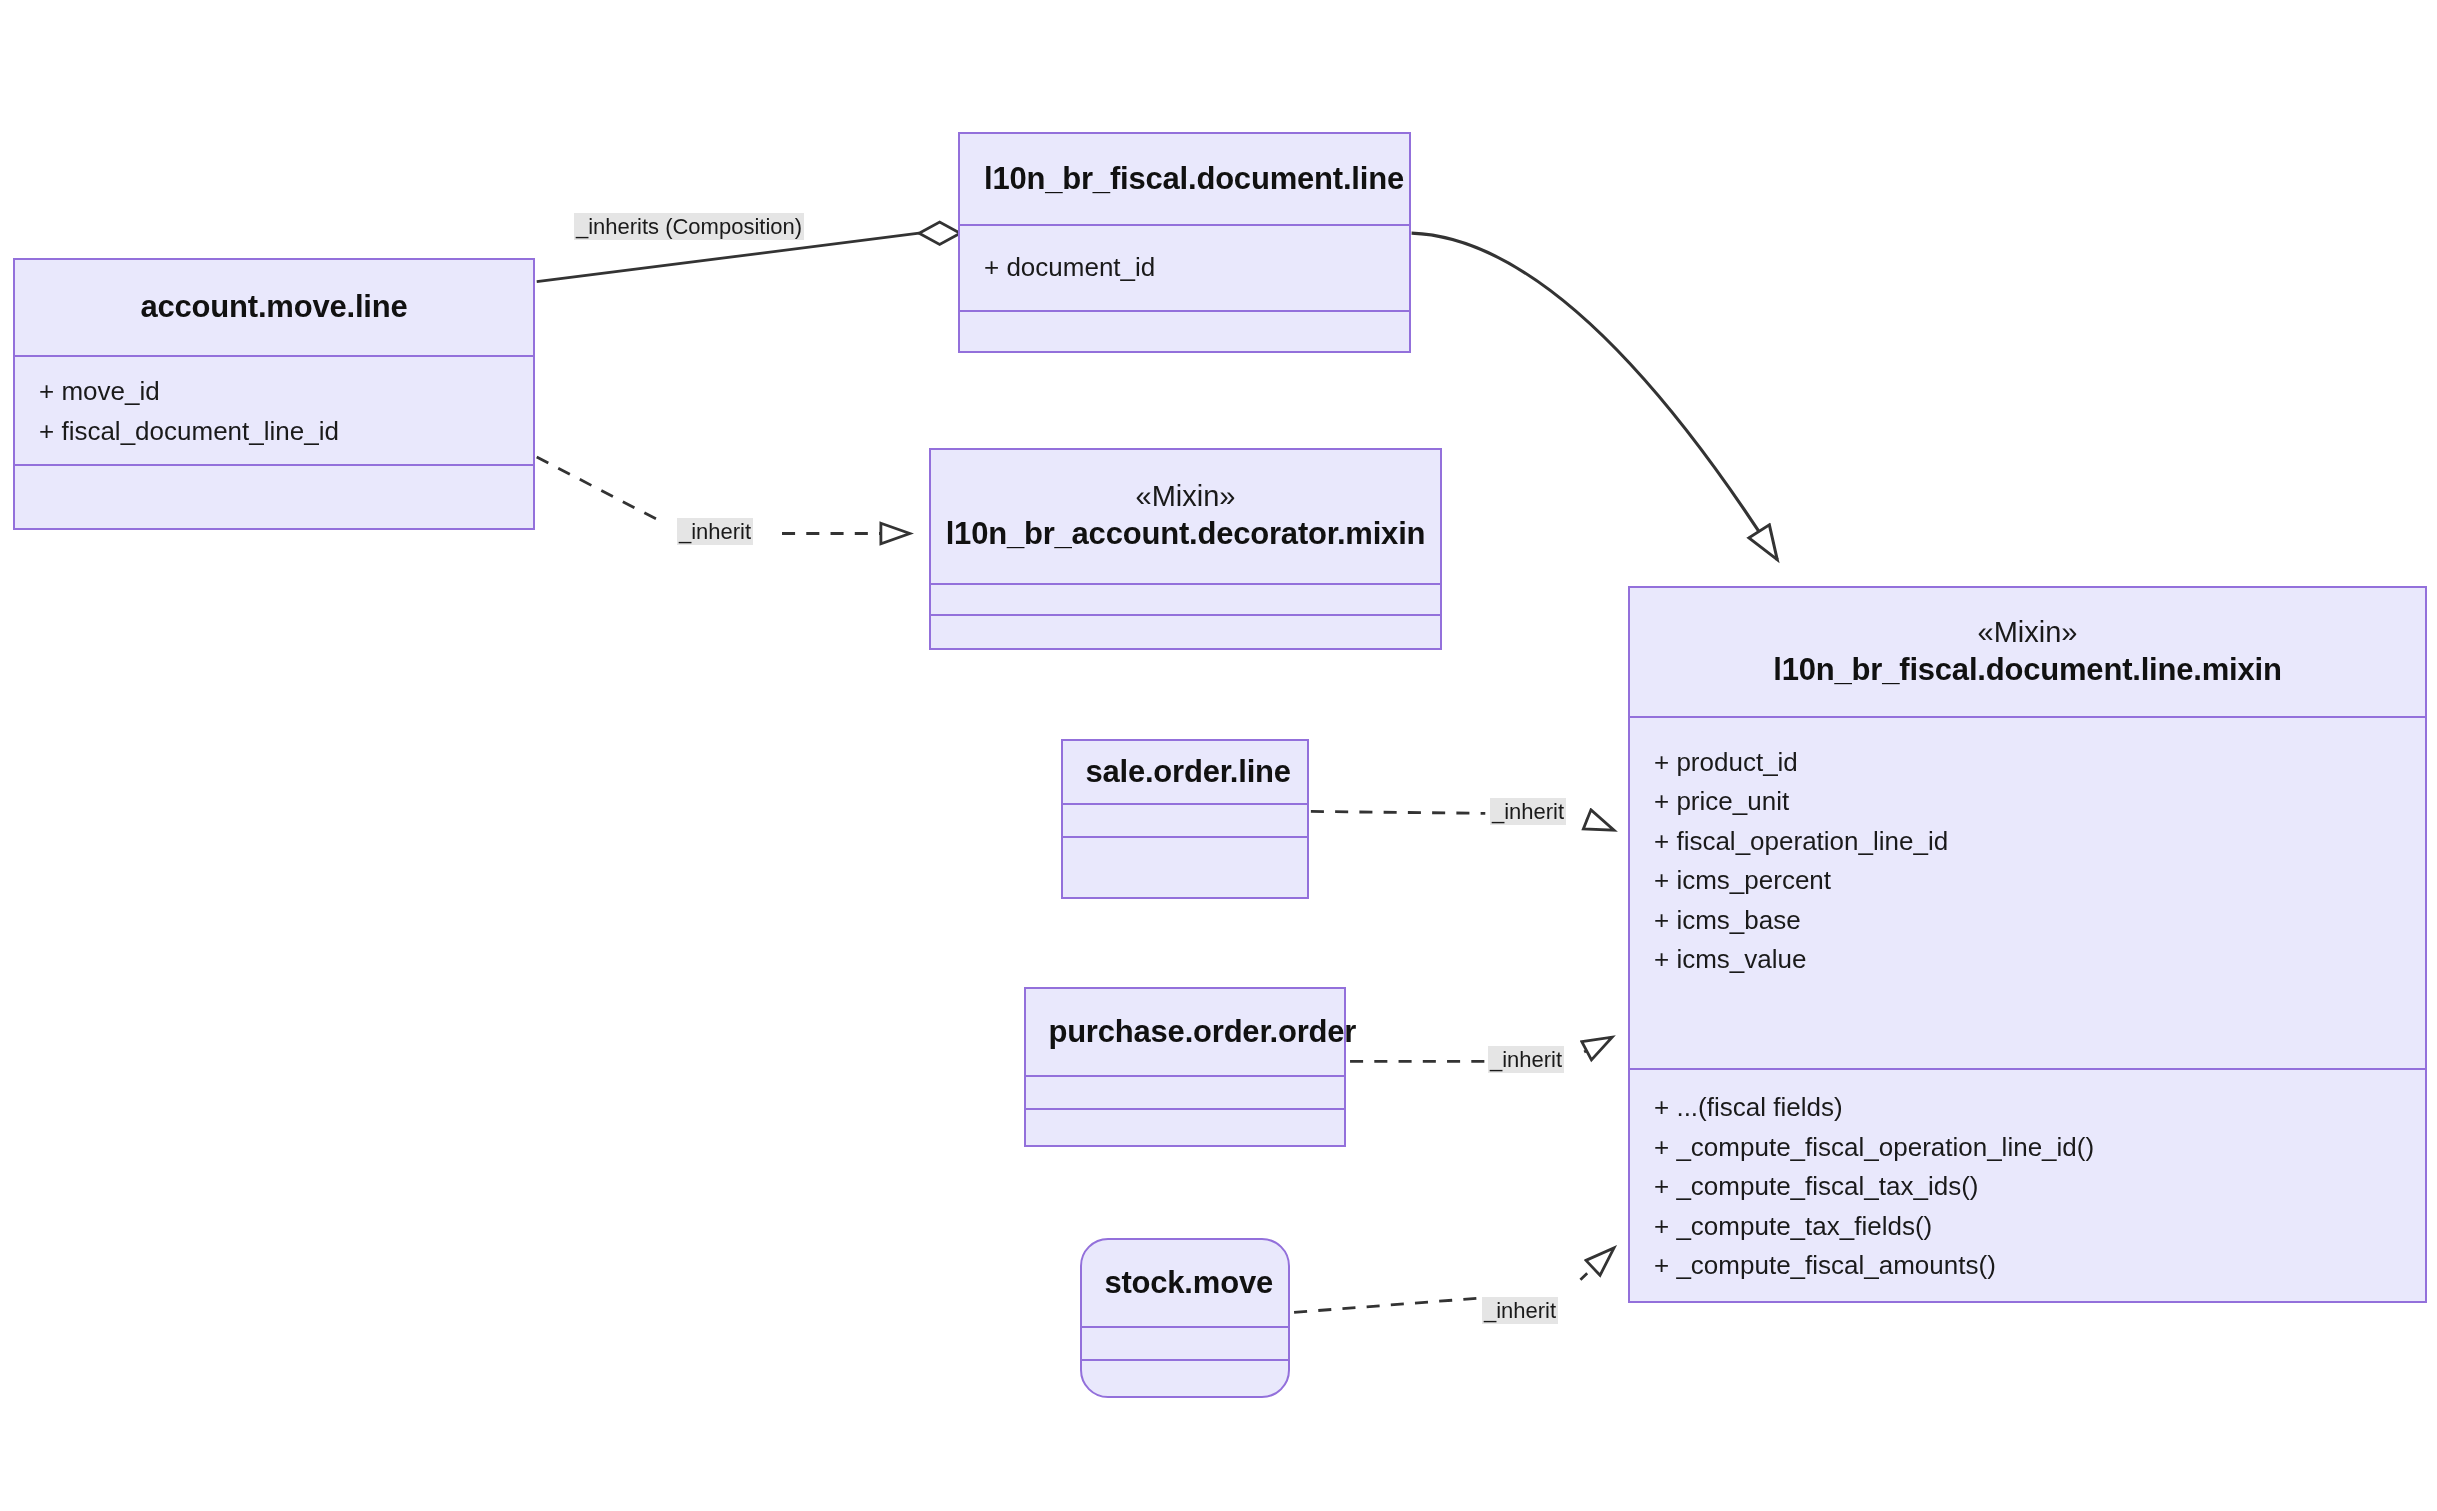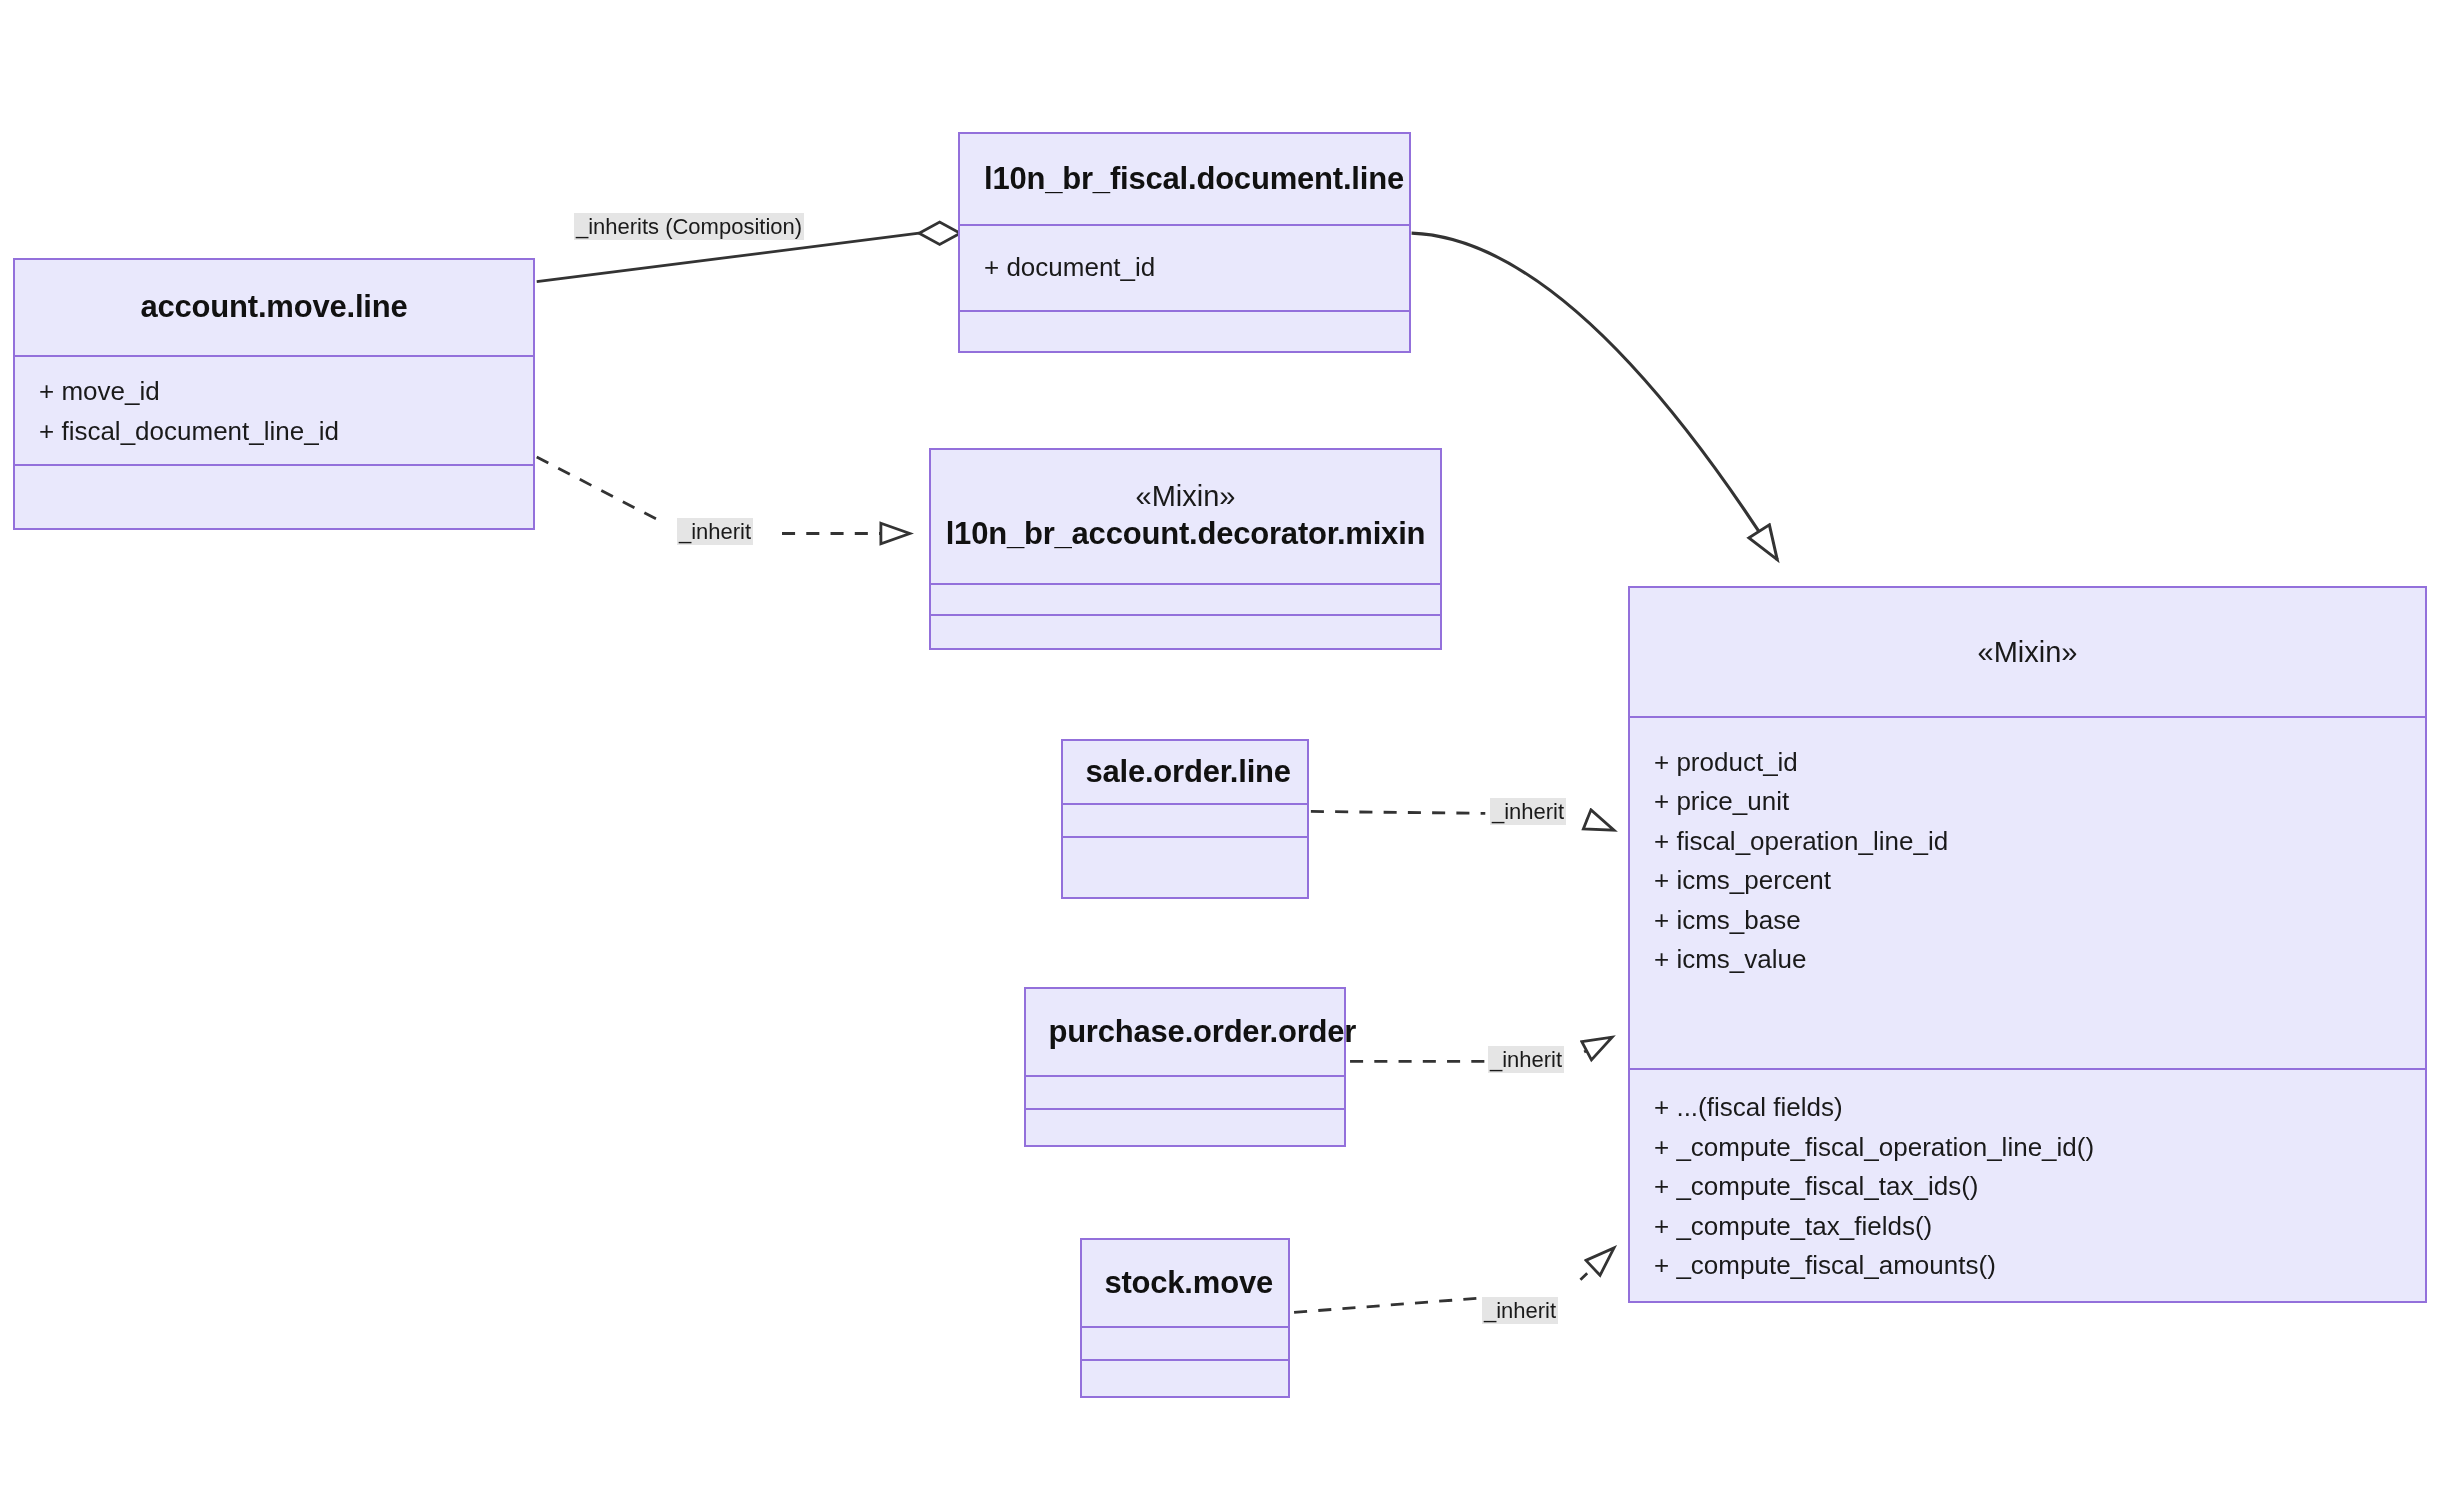--- a/index.html
+++ b/index.html
@@ -151,31 +151,32 @@
   </div>
 
   <div class="uml-class" style="left:1024px;top:979px;width:322px;height:160px;">
     <div class="compartment c-head" style="height:86px;align-items:flex-start;padding-left:22.4px;">
       <div class="cls-name">purchase.order.order</div>
     </div>
     <div class="compartment empty-comp" style="height:33px;"></div>
     <div class="compartment empty-comp" style="flex:1;"></div>
   </div>
 
-  <div class="uml-class" style="left:1080px;top:1230px;width:210px;height:160px;">
+  <div class="uml-class" style="left:1080px;top:1230px;width:210px;height:160px;border-radius:28px;">
     <div class="compartment c-head" style="height:86px;align-items:flex-start;padding-left:22.4px;">
       <div class="cls-name">stock.move</div>
     </div>
     <div class="compartment empty-comp" style="height:33px;"></div>
     <div class="compartment empty-comp" style="flex:1;"></div>
   </div>
 
   <div class="uml-class" style="left:1628px;top:578px;width:799px;height:717px;">
     <div class="compartment c-head" style="height:133px;">
       <div class="stereotype">«Mixin»</div>
+      <div class="cls-name">l10n_br_fiscal.document.line.mixin</div>
     </div>
     <div class="compartment c-body" style="height:365px;padding-top:25px;">
       <div class="member">+ product_id</div>
       <div class="member">+ price_unit</div>
       <div class="member">+ fiscal_operation_line_id</div>
       <div class="member">+ icms_percent</div>
       <div class="member">+ icms_base</div>
       <div class="member">+ icms_value</div>
     </div>
     <div class="compartment c-body" style="flex:1;padding-top:18px;">

